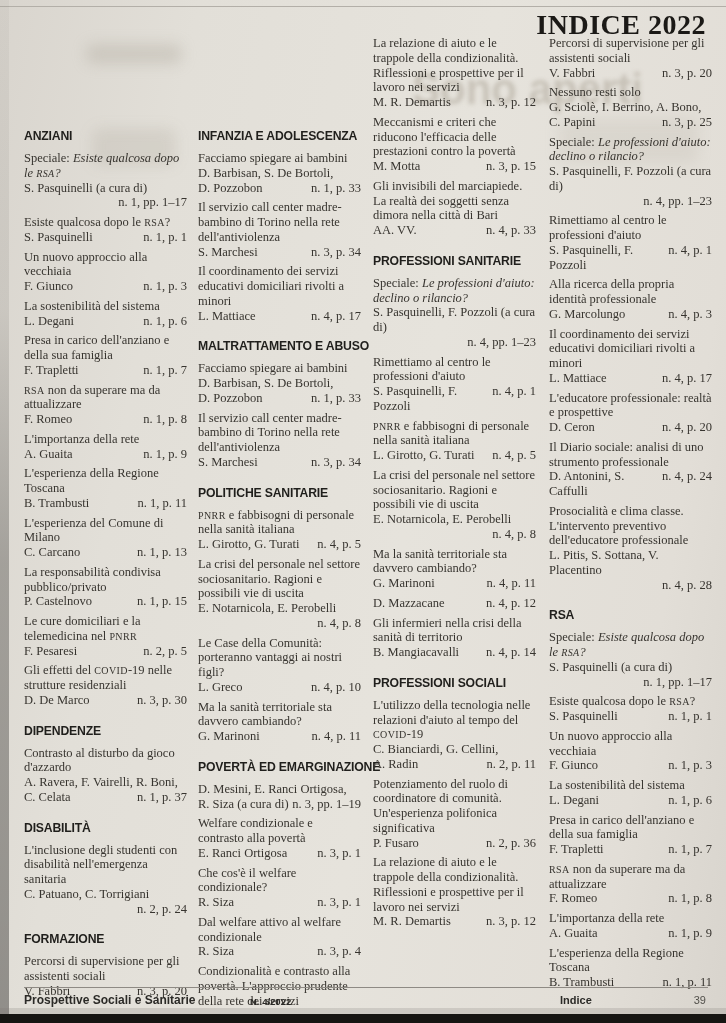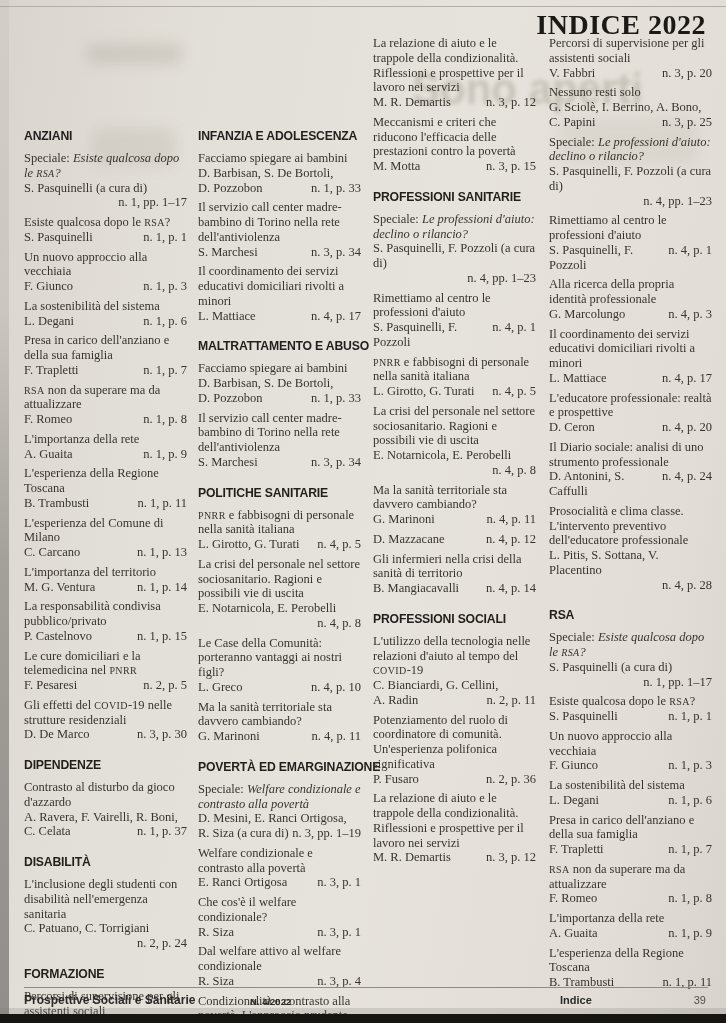--- a/index.html
+++ b/index.html
@@ -129,27 +129,20 @@
         </div>
       </div>
       <div class="entry">
         <div class="entry-title">L'esperienza del Comune di Milano</div>
         <div class="meta-line">
           <span class="authors">C. Carcano</span>
           <span class="ref">n. 1, p. 13</span>
         </div>
       </div>
       <div class="entry">
-        <div class="entry-title">L'importanza del territorio</div>
-        <div class="meta-line">
-          <span class="authors">M. G. Ventura</span>
-          <span class="ref">n. 1, p. 14</span>
-        </div>
-      </div>
-      <div class="entry">
         <div class="entry-title">La responsabilità condivisa pubblico/privato</div>
         <div class="meta-line">
           <span class="authors">P. Castelnovo</span>
           <span class="ref">n. 1, p. 15</span>
         </div>
       </div>
       <div class="entry">
         <div class="entry-title">Le cure domiciliari e la telemedicina nel <span class="sc">PNRR</span></div>
         <div class="meta-line">
           <span class="authors">F. Pesaresi</span>
@@ -249,21 +242,20 @@
       </div>
       <div class="entry">
         <div class="entry-title">Ma la sanità territoriale sta davvero cambiando?</div>
         <div class="meta-line">
           <span class="authors">G. Marinoni</span>
           <span class="ref">n. 4, p. 11</span>
         </div>
       </div>
       <div class="section-heading">POVERTÀ ED EMARGINAZIONE</div>
       <div class="entry">
-        <div class="entry-title"><span class="speciale">Speciale</span>: <em>Welfare condizionale e contrasto alla povertà</em></div>
         <div class="author-line">D. Mesini, E. Ranci Ortigosa,</div>
         <div class="meta-line">
           <span class="authors">R. Siza (a cura di)</span>
           <span class="ref">n. 3, pp. 1–19</span>
         </div>
       </div>
       <div class="entry">
         <div class="entry-title">Welfare condizionale e contrasto alla povertà</div>
         <div class="meta-line">
           <span class="authors">E. Ranci Ortigosa</span>
@@ -294,20 +286,27 @@
         <div class="meta-line">
           <span class="authors">M. R. Demartis</span>
           <span class="ref">n. 3, p. 12</span>
         </div>
       </div>
       <div class="entry">
         <div class="entry-title">Meccanismi e criteri che riducono l'efficacia delle prestazioni contro la povertà</div>
         <div class="meta-line">
           <span class="authors">M. Motta</span>
           <span class="ref">n. 3, p. 15</span>
+        </div>
+      </div>
+      <div class="entry">
+        <div class="entry-title">Gli invisibili del marciapiede. La realtà dei soggetti senza dimora nella città di Bari</div>
+        <div class="meta-line">
+          <span class="authors">AA. VV.</span>
+          <span class="ref">n. 4, p. 33</span>
         </div>
       </div>
       <div class="section-heading">PROFESSIONI SANITARIE</div>
       <div class="entry">
         <div class="entry-title"><span class="speciale">Speciale</span>: <em>Le professioni d'aiuto: declino o rilancio?</em></div>
         <div class="author-line">S. Pasquinelli, F. Pozzoli (a cura di)</div>
         <div class="ref-line">n. 4, pp. 1–23</div>
       </div>
       <div class="entry">
         <div class="entry-title">Rimettiamo al centro le professioni d'aiuto</div>

